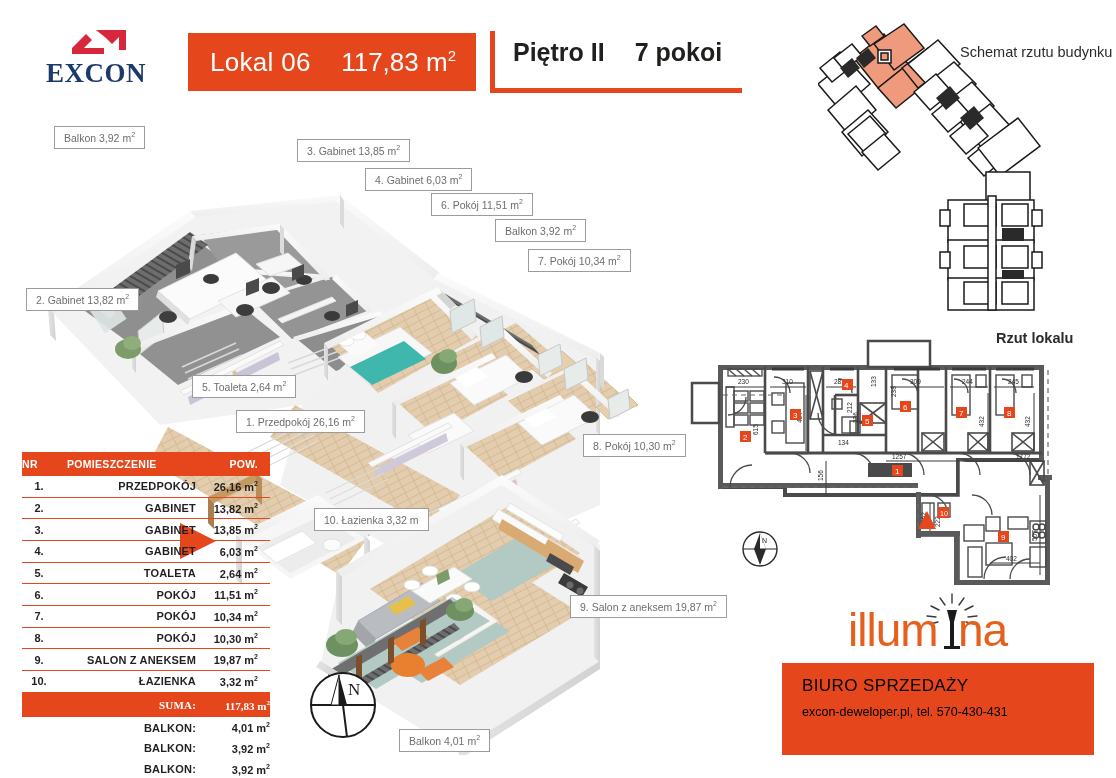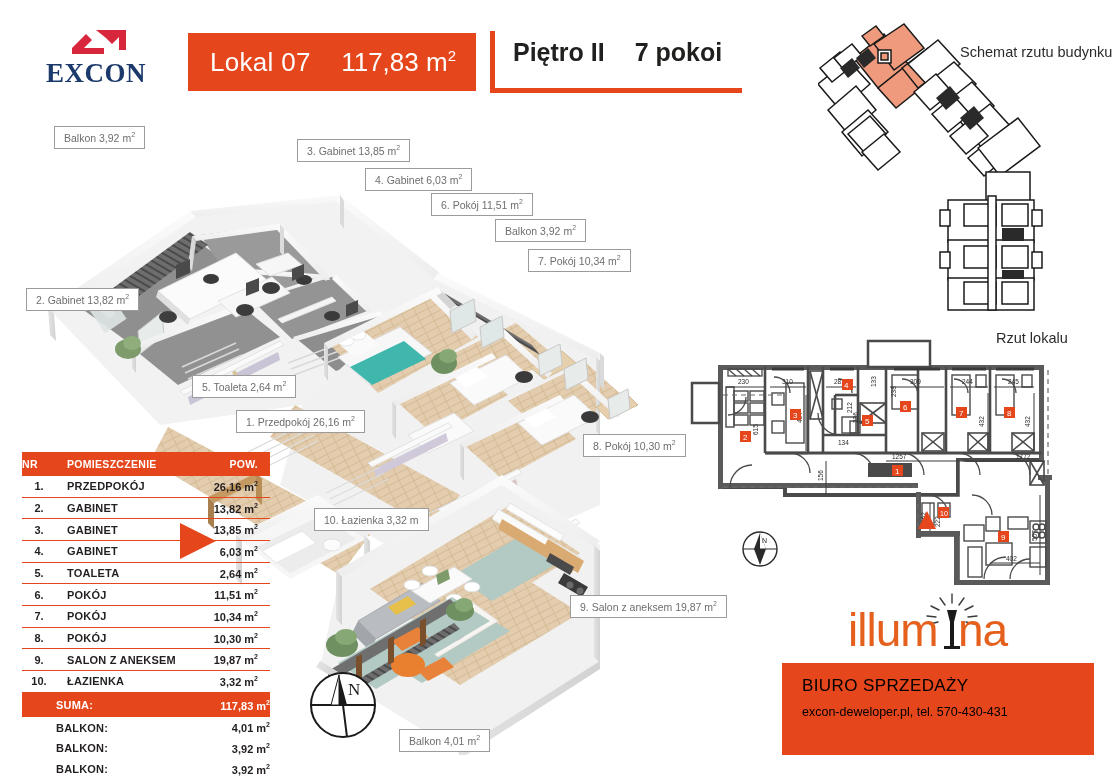--- a/index.html
+++ b/index.html
@@ -38,21 +38,21 @@
     position:absolute; left: 18px; top: 7px; display:flex; gap: 30px;
     font-size: 25px; color: #20201f; font-weight: bold;
   }
 
   .schemat-title {
     position:absolute; left: 960px; top: 44px;
     font-size: 14.5px; color: #2b2b2b; white-space: nowrap;
   }
   .rzut-title {
     position:absolute; left: 996px; top: 330px;
-    font-size: 14.5px; color: #2b2b2b; white-space: nowrap;
+    font-size: 14.5px; color: #2b2b2b; white-space: nowrap; font-weight: bold;
   }
 
   
   #render3d { position:absolute; left: 40px; top: 105px; width: 680px; height: 650px; }
   #render3d svg { display:block; }
 
   
   .callout {
     position:absolute;
     border: 1.6px solid #9b9b9b;
@@ -74,26 +74,27 @@
   }
   #roomtable th.c-nr { width: 34px; text-align:left; }
   #roomtable th.c-nm { text-align:left; padding-left: 11px; }
   #roomtable th.c-pw { width: 74px; text-align:right; padding-right: 12px; }
   #roomtable td {
     font-size: 11px; color: #231f20; font-weight: 700;
     padding: 4px 0 4px 0;
     border-bottom: 1.5px solid #e5461c;
   }
   #roomtable td.c-nr { text-align:center; width:34px; }
-  #roomtable td.c-nm { text-align:left; padding-left: 11px; letter-spacing:0.2px; }
+  #roomtable td.c-nm { text-align:right; padding-left: 11px; letter-spacing:0.2px; }
   #roomtable td.c-pw { text-align:right; padding-right: 12px; width:74px; }
   #roomtable td sup { font-size: 7px; vertical-align: super; }
   #roomtable tr.sum td {
     background: #e5461c; color:#fff; border-bottom: none;
     padding: 6px 0 6px 0;
+    font-family: Liberation Serif, serif;
   }
   #roomtable tr.balcony td { border-bottom: none; padding: 4px 0 4px 0; }
 
   
   #schemat { position:absolute; left: 818px; top: 22px; width: 230px; height: 290px; }
 
   
   #rzut { position:absolute; left: 690px; top: 335px; width: 400px; height: 265px; }
 
   
@@ -115,21 +116,21 @@
 
   <div class="logo-excon">
     <svg class="mark" viewBox="0 0 58 28">
       <path d="M2 20 L16 6 L22 12 L14 20 L34 20 L34 26 L2 26 Z" fill="#d8263c"></path>
       <path d="M26 2 L56 2 L56 22 L49 22 L49 9 L42 16 L36 10 Z" fill="#d8263c"></path>
     </svg>
     <div class="name">EXCON</div>
   </div>
 
   <div class="title-bar">
-    <span class="t-lokal">Lokal 07</span>
+    <span class="t-lokal">Lokal 06</span>
     <span class="t-area"><span>117,83 m</span><sup>2</sup></span>
   </div>
 
   <div class="floor-bar">
     <div class="inner">
       <span>Piętro II</span>
       <span>7 pokoi</span>
     </div>
   </div>
 

